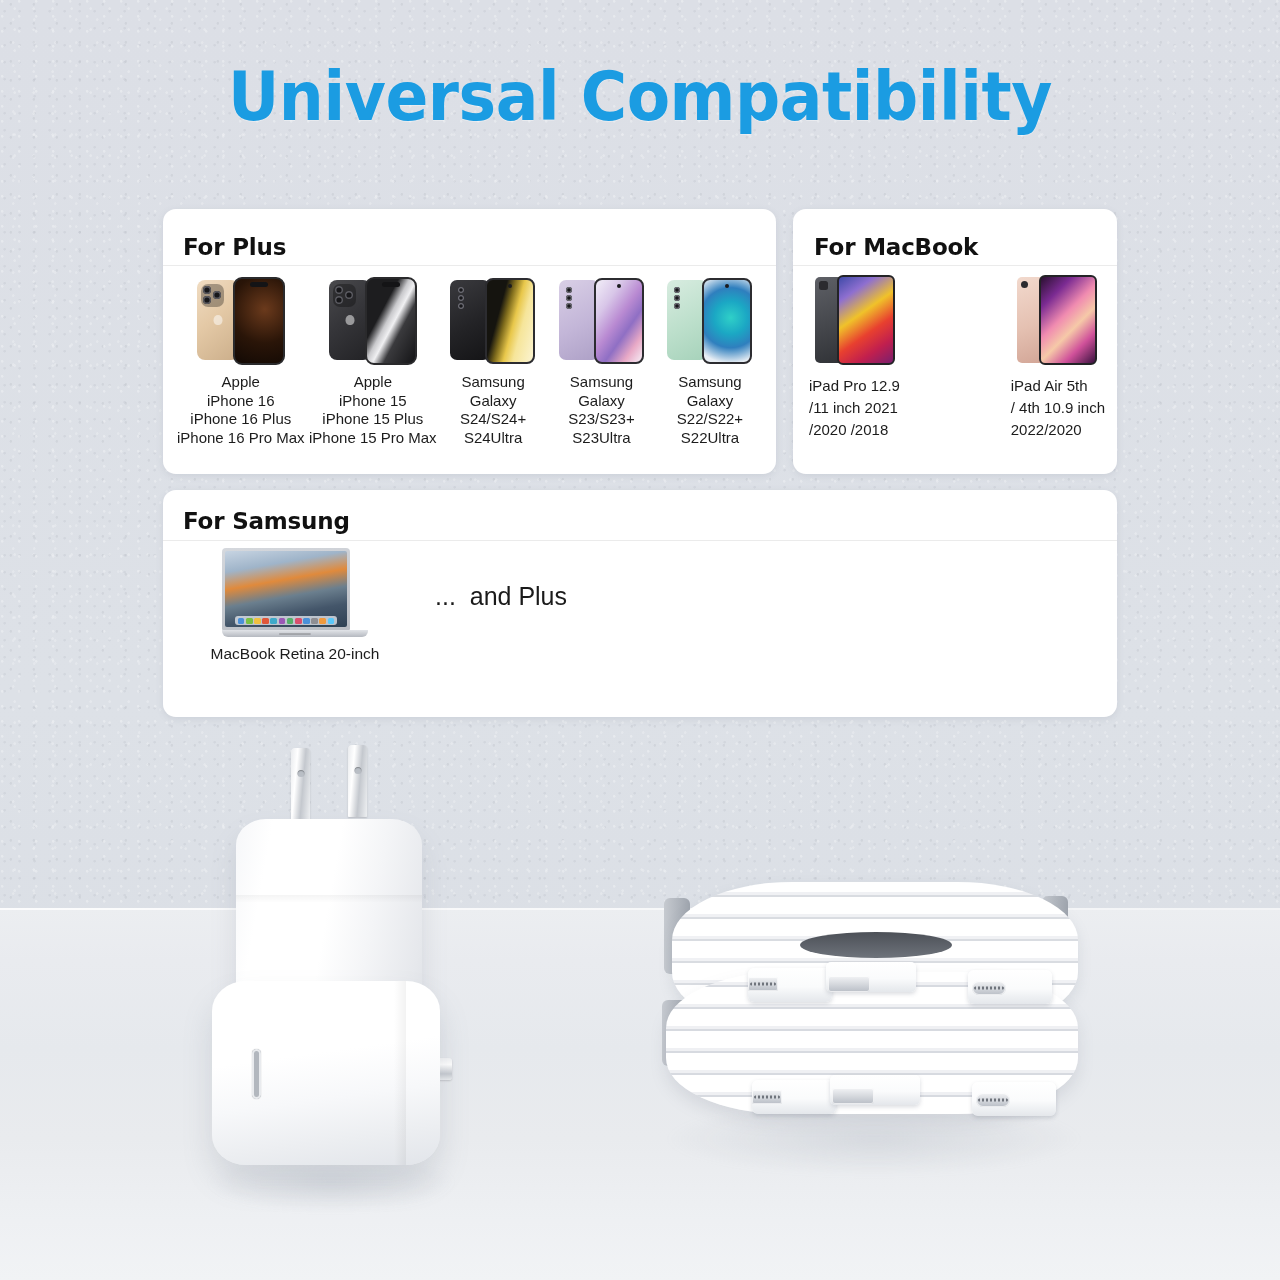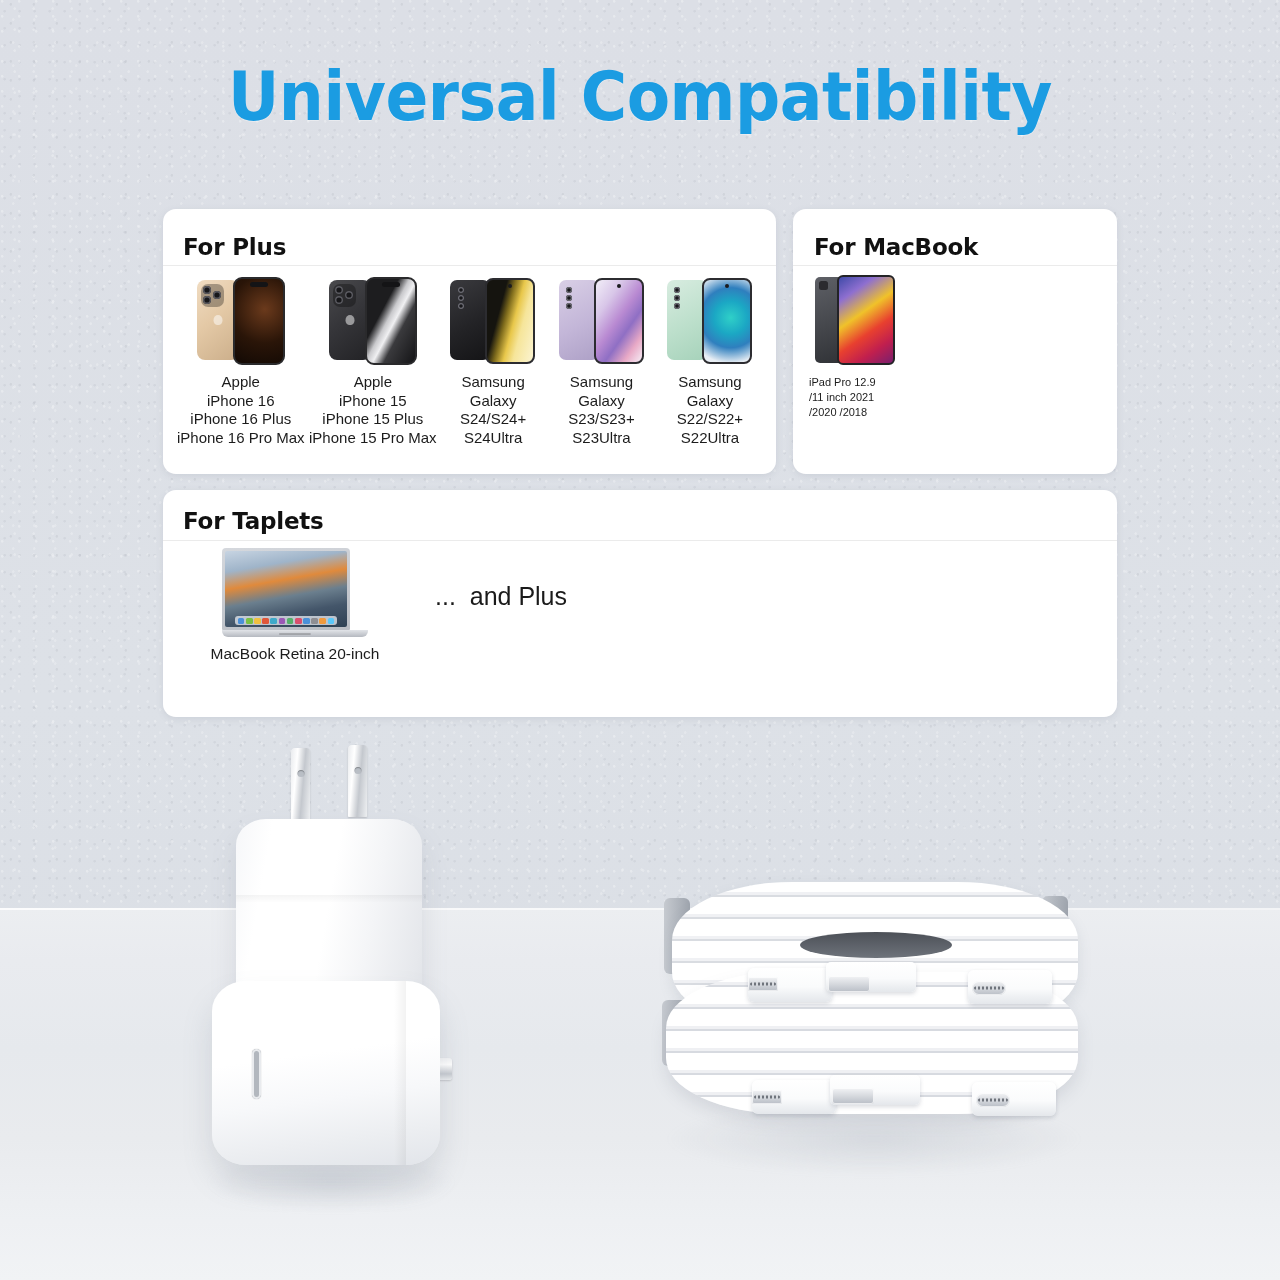--- a/index.html
+++ b/index.html
@@ -123,21 +123,21 @@
   .label-left { text-align: left; }
 
   
   #phone-row { left: 14px; top: 66px; width: 585px; justify-content: space-between; }
   .phone-shot { width: 104px; height: 92px; position: relative; margin-bottom: 6px; }
   #phone-row .label { margin-top: 0; }
 
   
   #tablet-row { left: 16px; top: 64px; width: 296px; justify-content: space-between; }
   .tablet-shot { width: 88px; height: 96px; position: relative; margin-bottom: 6px; }
-  #tablet-row .label { font-size: 11px; line-height: 15px; }
+  #tablet-row .label { font-size: 15px; line-height: 22px; }
 
   
   #laptop-row { left: 26px; top: 58px; width: 910px; }
   .lap-cell { width: 212px; display: flex; flex-direction: column; align-items: center; }
   .laptop-shot { position: relative; margin-bottom: 8px; }
   .lap-label { font-size: 15.5px; color: #1c1c1c; }
   #and-more {
     font-size: 25px;
     color: #1a1a1a;
     align-self: center;
@@ -502,27 +502,38 @@
         <div class="dev pad-back" style="background:linear-gradient(160deg,#5e6066,#45474c 55%,#303236);">
           <div class="pad-cam"></div>
         </div>
         <div class="dev pad-front" style="background:linear-gradient(145deg,#3f4aa8 0%,#8e6fd0 20%,#f0c22a 42%,#e8402f 62%,#c11f4e 80%,#7a1f6e 100%);"></div>
       </div>
       <div class="label label-left">iPad Pro 12.9
 /11 inch 2021
 /2020 /2018</div>
     </div>
 
+    <div class="cell cell-left">
+      <div class="tablet-shot">
+        <div class="dev pad-back" style="background:linear-gradient(160deg,#f2d9cd,#e5c1b2 55%,#d2a596);">
+          <div class="pad-cam round"></div>
+        </div>
+        <div class="dev pad-front" style="background:linear-gradient(135deg,#2a1030 0%,#7b2b92 22%,#f08bb0 44%,#f6c9a8 60%,#d0519a 78%,#3a1240 100%);"></div>
+      </div>
+      <div class="label label-left">iPad Air 5th
+/ 4th 10.9 inch
+2022/2020</div>
+    </div>
 
 
   </div>
 </div>
 
 <div class="card" id="card-laptop">
-  <div class="card-head">For Taplets</div>
+  <div class="card-head">For Samsung</div>
   <div class="card-divider"></div>
 
   <div class="row" id="laptop-row">
 
 
 
     <div class="lap-cell">
       <div class="laptop-shot mb">
         <div class="mb-lid" style="width:128px;height:82px;background:linear-gradient(170deg,#d5d8dd,#b9bdc4);">
           <div class="mb-screen" style="background:linear-gradient(170deg,#c7d4e2 0%,#9fb4c9 22%,#e08a3c 40%,#6b7f8e 58%,#44566a 76%,#2e4154 100%);">

